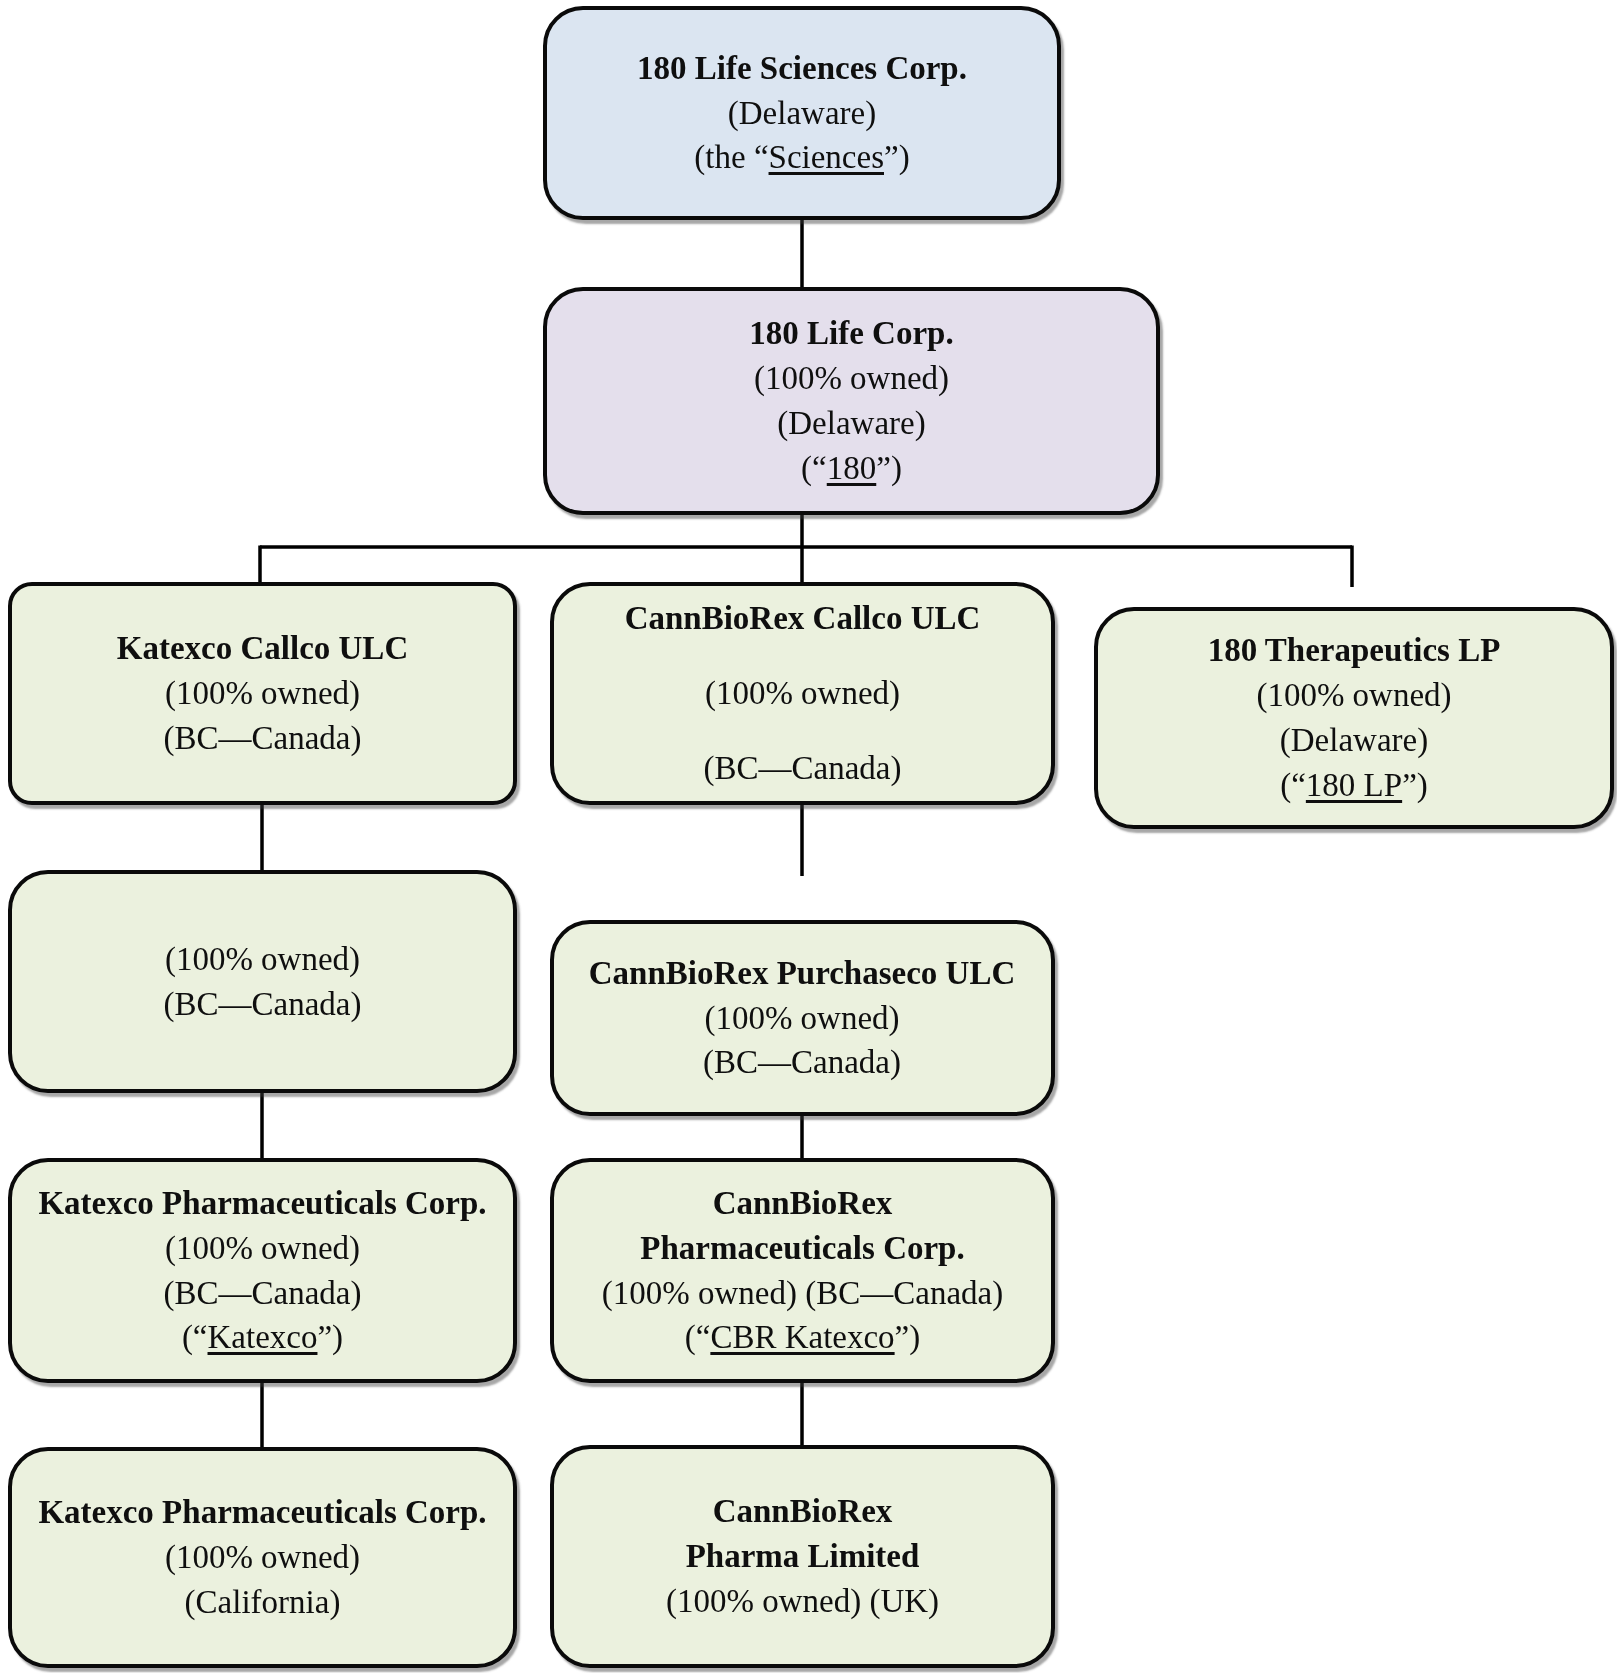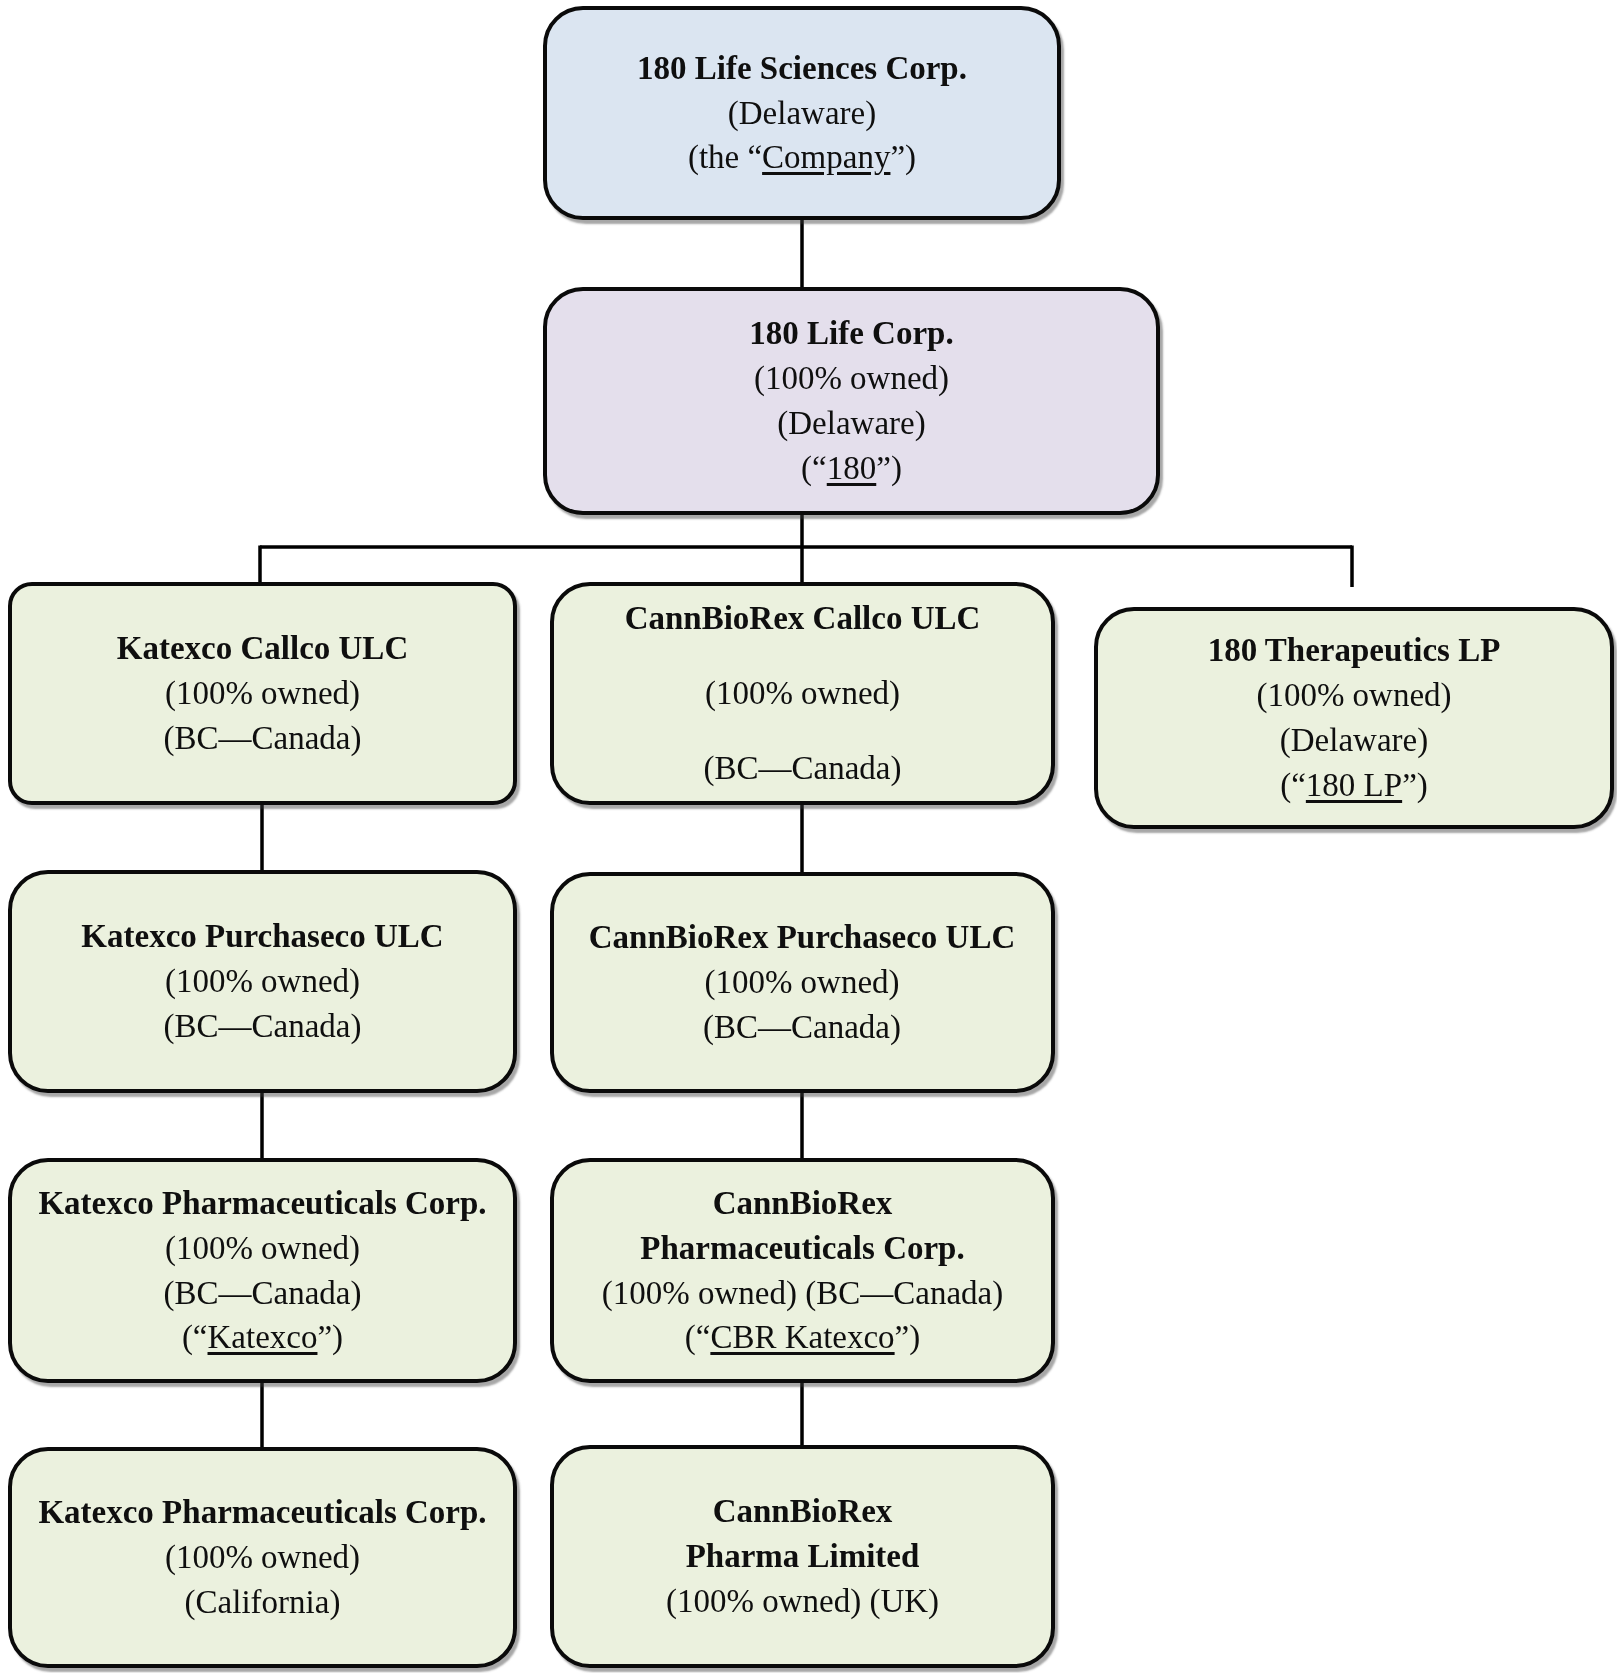--- a/index.html
+++ b/index.html
@@ -46,21 +46,21 @@
     text-decoration: underline;
     text-underline-offset: 4px;
   }
   
   .n0  { left: 543px;  top: 6px;    width: 518px; height: 214px; }
   .n1  { left: 543px;  top: 287px;  width: 617px; height: 228px; }
   .n2  { left: 8px;    top: 582px;  width: 509px; height: 223px; }
   .n3  { left: 550px;  top: 582px;  width: 505px; height: 223px; }
   .n4  { left: 1094px; top: 583px;  width: 520px; height: 222px; margin-top: 24px; }
   .n5  { left: 8px;    top: 870px;  width: 509px; height: 223px; }
-  .n6  { left: 550px;  top: 872px;  width: 505px; height: 221px; padding-left: 13px; }
+  .n6  { left: 550px;  top: 920px;  width: 505px; height: 196px; padding-left: 13px; }
   .n7  { left: 8px;    top: 1158px; width: 509px; height: 225px; }
   .n8  { left: 550px;  top: 1158px; width: 505px; height: 225px; }
   .n9  { left: 8px;    top: 1447px; width: 509px; height: 221px; }
   .n10 { left: 550px;  top: 1445px; width: 505px; height: 223px; }
 </style>
 </head>
 <body>
 
 <div id="stage">
 
@@ -76,21 +76,21 @@
       <line x1="262" y1="1379" x2="262" y2="1451"></line>
       <line x1="802" y1="801" x2="802" y2="876"></line>
       <line x1="802" y1="1089" x2="802" y2="1162"></line>
       <line x1="802" y1="1379" x2="802" y2="1449"></line>
     </g>
   </svg>
 
   <div class="node n0" style="background: rgb(219, 229, 241);">
     <div class="title">180 Life Sciences Corp.</div>
     <div class="line">(Delaware)</div>
-    <div class="line"><span>(the “</span><span class="u">Company</span><span>”)</span></div>
+    <div class="line"><span>(the “</span><span class="u">Sciences</span><span>”)</span></div>
   </div>
 
   <div class="node n1" style="background: rgb(228, 223, 236);">
     <div class="title">180 Life Corp.</div>
     <div class="line">(100% owned)</div>
     <div class="line">(Delaware)</div>
     <div class="line"><span>(“</span><span class="u">180</span><span>”)</span></div>
   </div>
 
   <div class="node n2" style="background: rgb(235, 241, 222); border-radius: 24px;">
@@ -106,21 +106,20 @@
   </div>
 
   <div class="node n4" style="background: rgb(235, 241, 222);">
     <div class="title">180 Therapeutics LP</div>
     <div class="line">(100% owned)</div>
     <div class="line">(Delaware)</div>
     <div class="line"><span>(“</span><span class="u">180 LP</span><span>”)</span></div>
   </div>
 
   <div class="node n5" style="background: rgb(235, 241, 222);">
-    <div class="title">Katexco Purchaseco ULC</div>
     <div class="line">(100% owned)</div>
     <div class="line">(BC—Canada)</div>
   </div>
 
   <div class="node n6" style="background: rgb(235, 241, 222);">
     <div class="title">CannBioRex Purchaseco ULC</div>
     <div class="line">(100% owned)</div>
     <div class="line">(BC—Canada)</div>
   </div>
 

